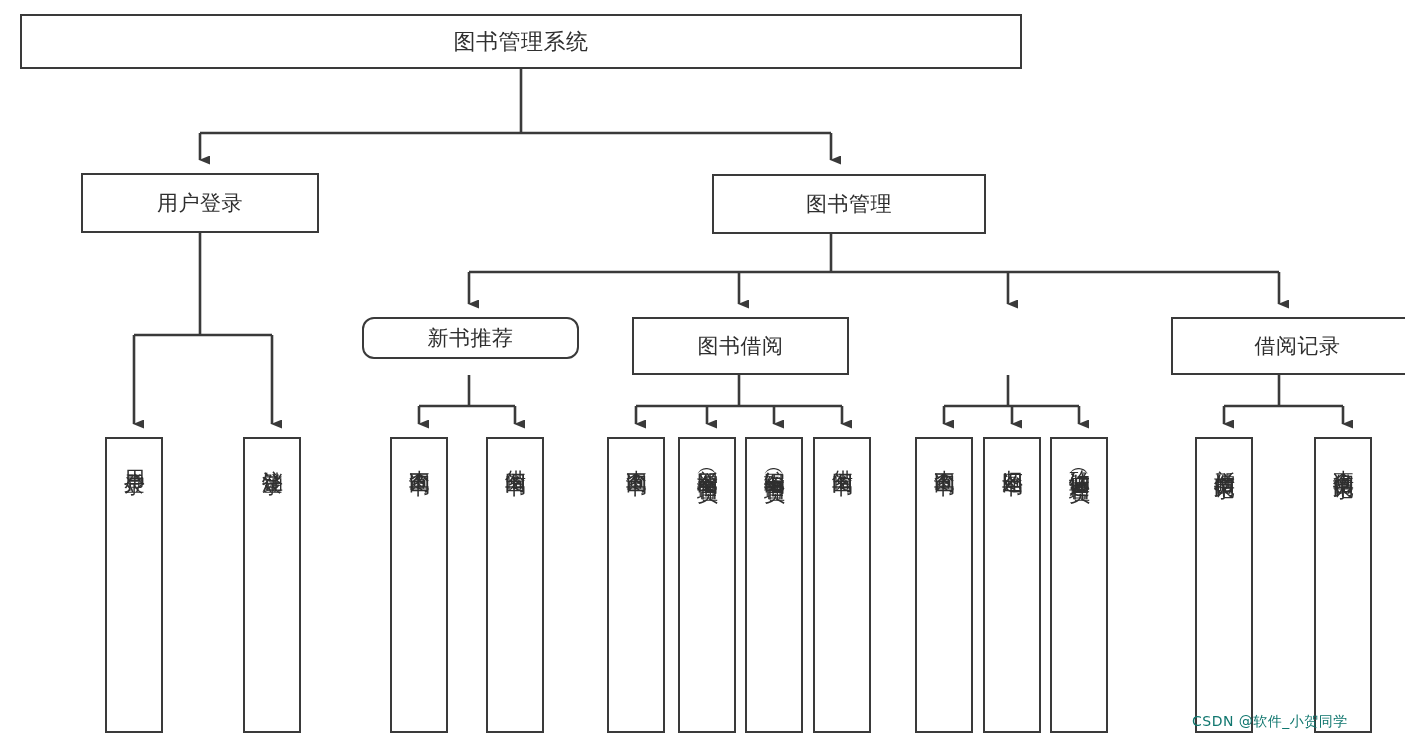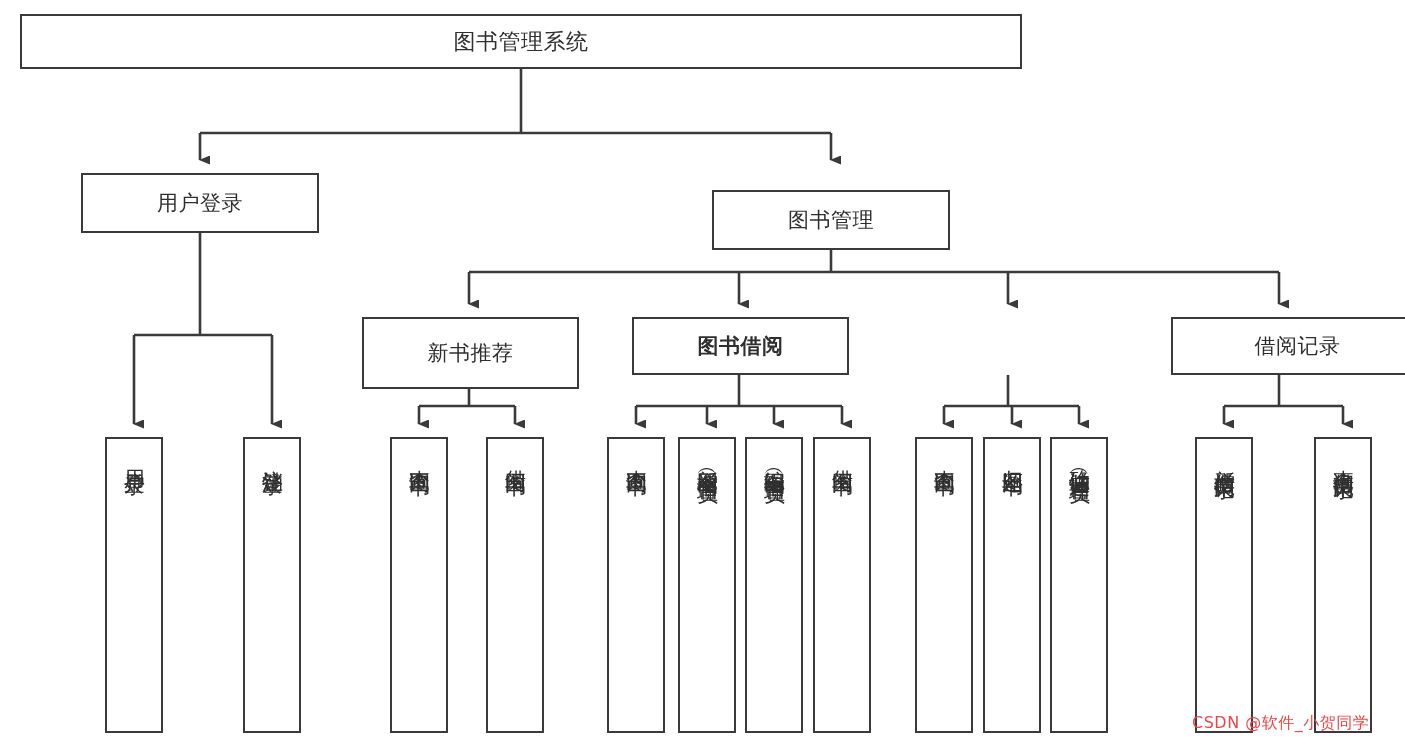--- a/index.html
+++ b/index.html
@@ -52,22 +52,22 @@
   .node.vertical .node-label {
     writing-mode: vertical-rl;
     text-orientation: upright;
     font-size: 21px;
     letter-spacing: 2px;
     white-space: nowrap;
   }
   .node.root .node-label { font-size: 22px; }
   .watermark {
     position: absolute;
-    color: #ef4444;
-    font-size: 16px;
+    color: #0f766e;
+    font-size: 14px;
     letter-spacing: 0.5px;
     white-space: nowrap;
     user-select: none;
   }
 </style>
 </head>
 <body>
 
 <div id="diagram-root">
 
@@ -121,28 +121,28 @@
     </g>
   </svg>
 
   <div class="node horizontal root" style="left:20px; top:14px; width:1002px; height:55px;">
     <span class="node-label">图书管理系统</span>
   </div>
 
   <div class="node horizontal" style="left:81px; top:173px; width:238px; height:60px;">
     <span class="node-label">用户登录</span>
   </div>
-  <div class="node horizontal" style="left:712px; top:190px; width:238px; height:60px;">
+  <div class="node horizontal" style="left:712px; top:174px; width:274px; height:60px;">
     <span class="node-label">图书管理</span>
   </div>
 
-  <div class="node horizontal" style="left:362px; top:317px; width:217px; height:72px;">
+  <div class="node horizontal" style="left:362px; top:317px; width:217px; height:42px;border-radius:12px;">
     <span class="node-label">新书推荐</span>
   </div>
-  <div class="node horizontal" style="left:632px; top:317px; width:217px; height:58px;font-weight:bold;">
+  <div class="node horizontal" style="left:632px; top:317px; width:217px; height:58px;">
     <span class="node-label">图书借阅</span>
   </div>
   <div class="node horizontal" style="left:1171px; top:317px; width:253px; height:58px;">
     <span class="node-label">借阅记录</span>
   </div>
 
   <div class="node vertical" style="left:105px; top:437px; width:58px; height:296px;">
     <span class="node-label">用户登录</span>
   </div>
   <div class="node vertical" style="left:243px; top:437px; width:58px; height:296px;">

